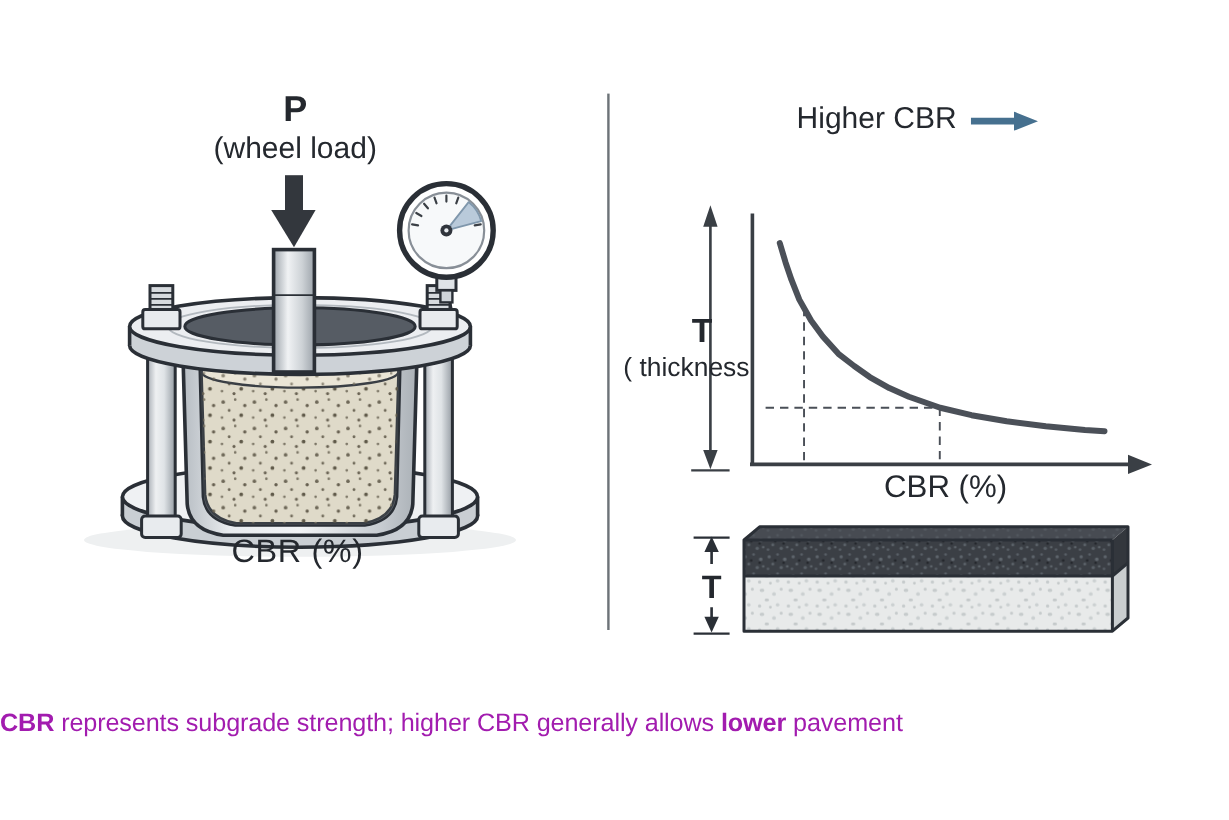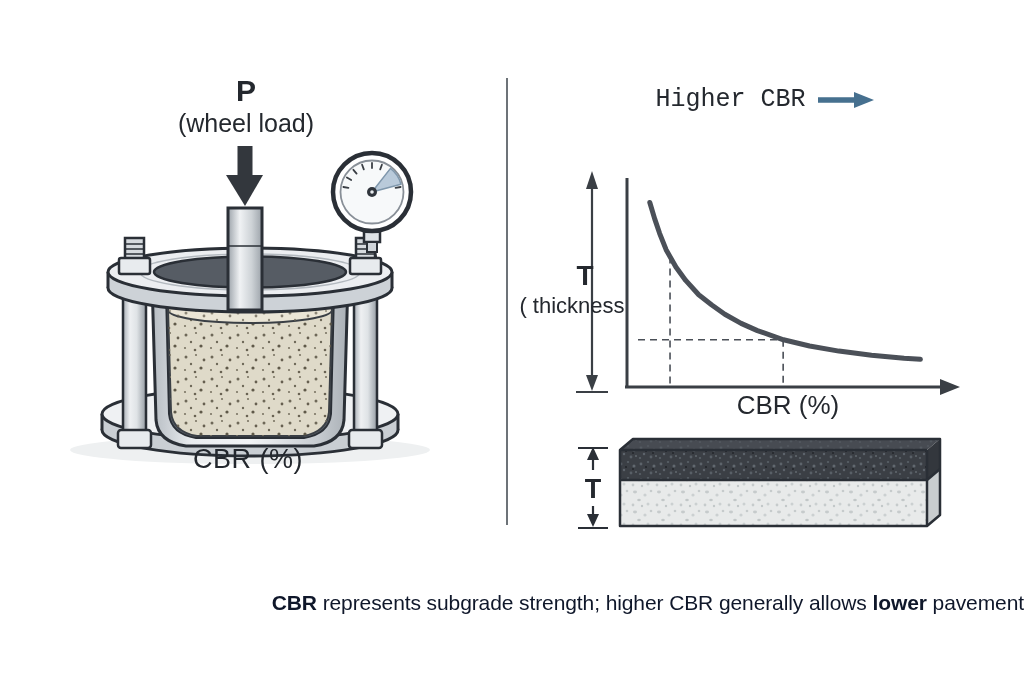--- a/index.html
+++ b/index.html
@@ -2,26 +2,26 @@
 <html><head>
 <meta charset="utf-8">
 <style>
   html,body{margin:0;padding:0;}
   body{width:1024px;height:683px;background:#ffffff;overflow:hidden;
        font-family:"Liberation Sans",sans-serif;color:#24282e;}
   .canvas{position:relative;width:1024px;height:683px;background:#ffffff;}
   .left-illu{position:absolute;left:0;top:0;}
   .divider{position:absolute;left:506px;top:78px;width:2px;height:447px;background:#6d7378;}
   .headline{position:absolute;left:512px;top:84px;width:505px;text-align:center;
-            font-size:25px;line-height:31px;color:#24282e;font-family:Liberation Mono, monospace;}
+            font-size:25px;line-height:31px;color:#24282e;}
   .headline .h-arrow{vertical-align:-2px;margin-left:12px;}
   .graph{position:absolute;left:510px;top:163px;}
   .slab{position:absolute;left:558px;top:428px;}
-  .caption{position:absolute;left:0;top:591px;width:1024px;text-align:right;
-           font-size:21px;letter-spacing:-0.1px;color:#0f172a;}
+  .caption{position:absolute;left:0;top:591px;width:1024px;text-align:left;
+           font-size:21px;letter-spacing:-0.1px;color:#a21caf;}
   
   .t-p{font-size:30px;font-weight:bold;fill:#24282e;}
   .t-wheel{font-size:25px;fill:#24282e;}
   .t-cbr{font-size:27px;fill:#24282e;letter-spacing:0.5px;}
   .t-T{font-size:28px;font-weight:bold;fill:#24282e;}
   .t-thick{font-size:22px;fill:#24282e;}
   .t-xlabel{font-size:26px;fill:#24282e;}
   .t-slabT{font-size:27px;font-weight:bold;fill:#24282e;}
   text{text-anchor:middle;}
 </style>

